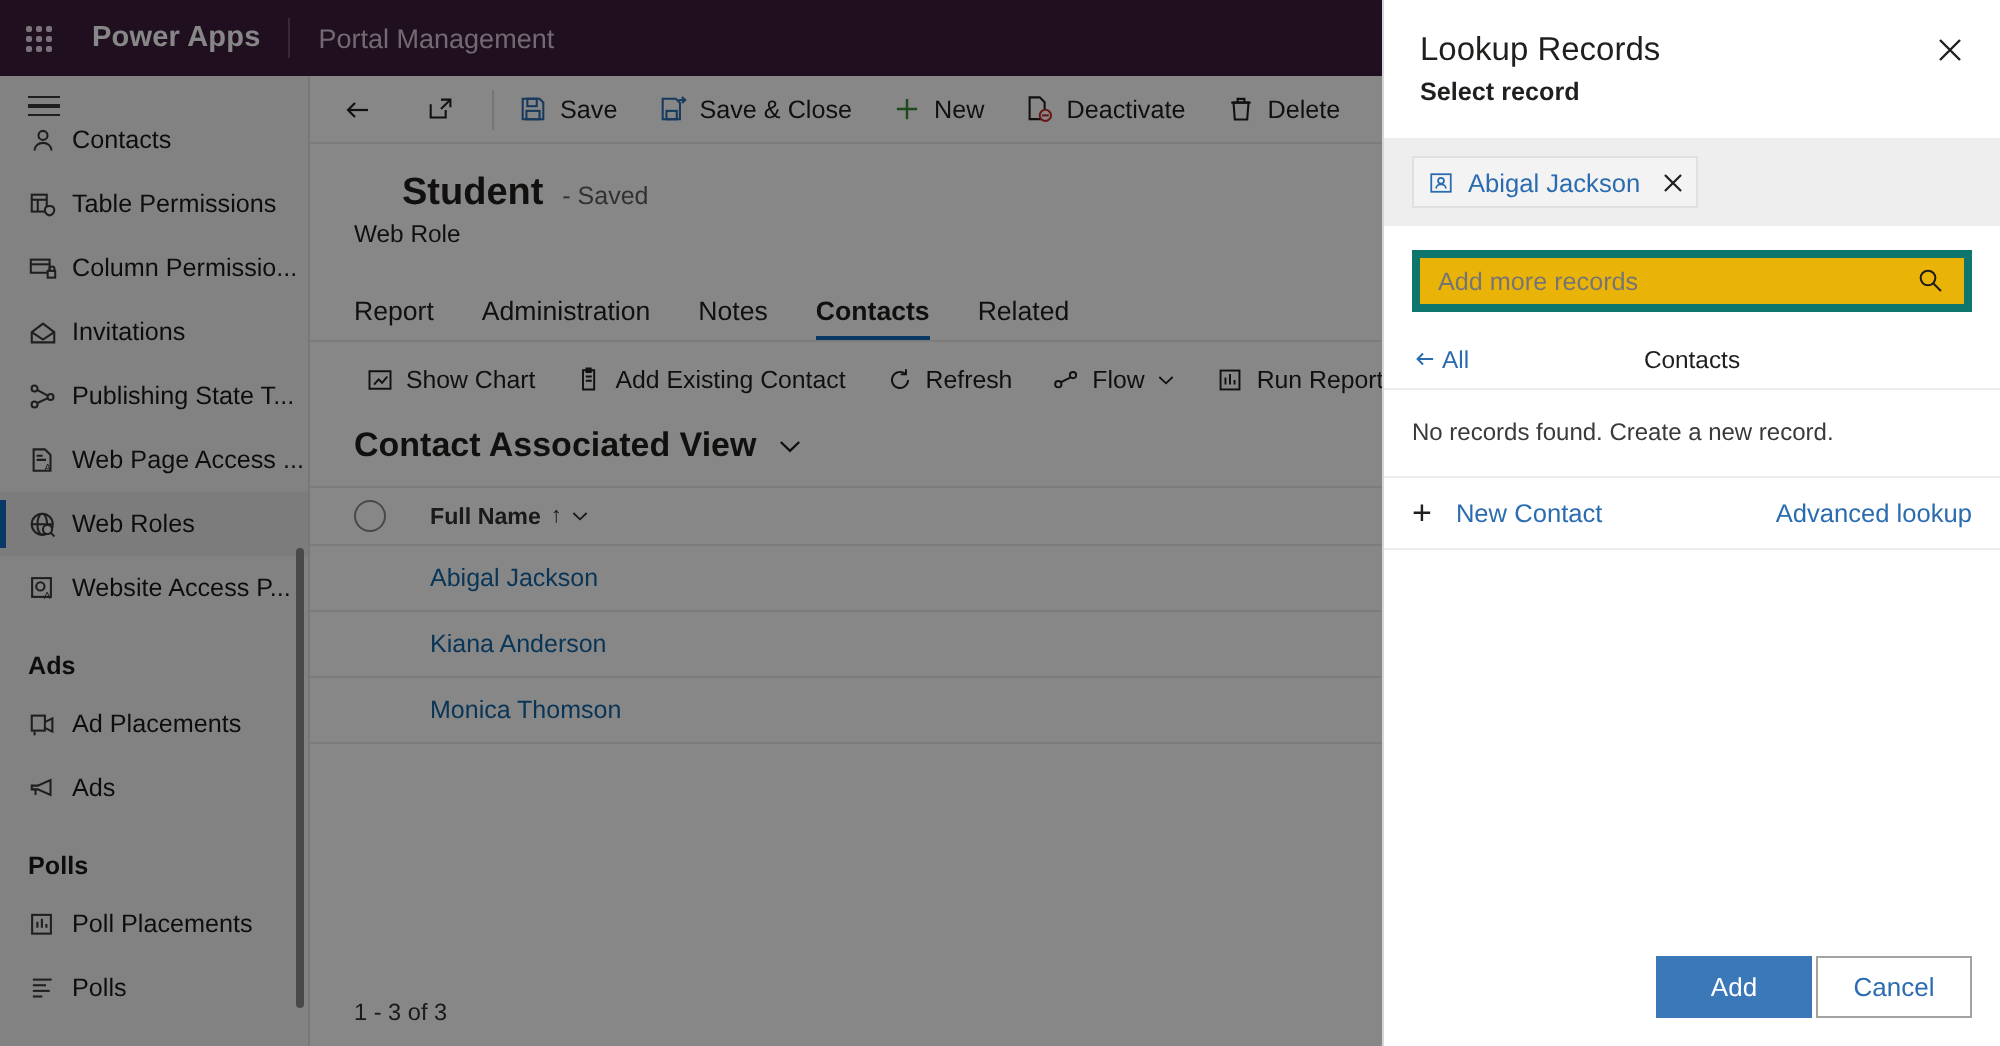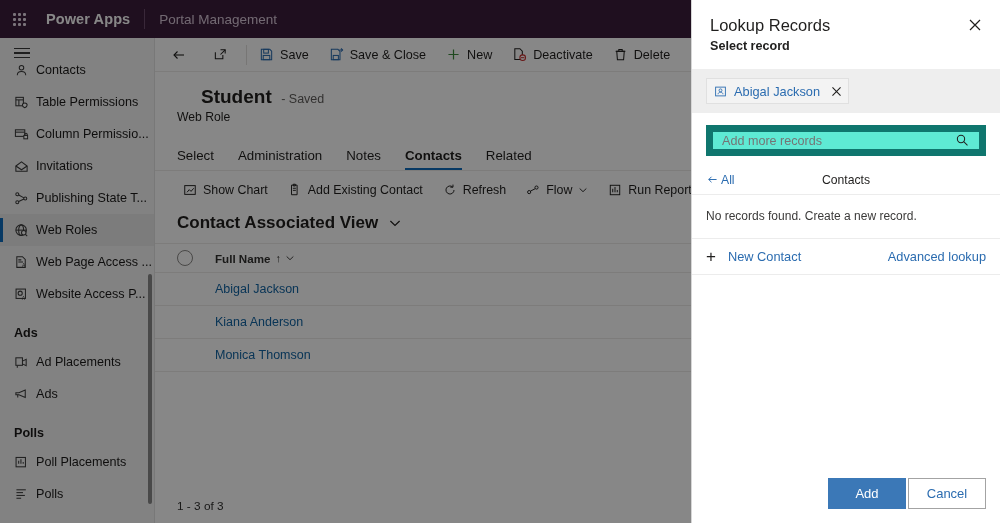--- a/index.html
+++ b/index.html
@@ -134,21 +134,21 @@
   .chip {
     display: inline-flex; align-items: center; background: #f3f3f3;
     border: 1px solid #e0e0e0; height: 26px; padding: 0 6px 0 7px;
   }
   .chip-ico { display: flex; margin-right: 7px; color: #2b6cb0; }
   .chip-label { font-size: 12.8px; color: #2b6cb0; }
   .chip-x { margin-left: 11px; display: flex; cursor: pointer; color: #201f1e; }
 
   .search-wrap { padding: 12px 14px 0 14px; }
   .search-box {
-    display: flex; align-items: center; height: 31px; border: 7px solid #0f766e; background:#5eead4;
+    display: flex; align-items: center; height: 31px; border: 4px solid #0f766e; background:#eab308;
   }
   .search-box input {
     flex: 1; border: none; outline: none; font-size: 12.6px; color: #201f1e;
     padding: 0 9px; font-family: "Liberation Sans", sans-serif; background: transparent;
   }
   .search-box input::placeholder { color: #757575; }
   .search-ico { padding: 0 9px; display: flex; color: #201f1e; cursor: pointer; }
 
   .list-head {
     display: flex; align-items: center; height: 30px; margin: 9px 0 0 0;
@@ -265,47 +265,47 @@
           <circle cx="3.5" cy="3.5" r="1.6"></circle>
             <circle cx="3.5" cy="12" r="1.6"></circle>
             <circle cx="12" cy="8" r="1.6"></circle>
           <path d="M5 4.3L10.6 7.3"></path>
             <path d="M5 11.2L10.6 8.6"></path>
         </svg>
       </span>
       <span class="nav-label">Publishing State T...</span>
     </div>
 
+    <div class="nav-item">
+      <span class="nav-ico">
+        <svg width="15" height="15" viewBox="0 0 16 16" fill="none" stroke="#3a3a3a" stroke-width="1.1">
+          <path d="M3 1.8h6l3 3v8.4H3z"></path>
+            <path d="M4.6 5.2h3.2M4.6 7.4h5"></path>
+          <text x="8.6" y="13.2" font-size="5.4" fill="#3a3a3a" stroke="none" font-family="Liberation Sans">A</text>
+        </svg>
+      </span>
+      <span class="nav-label">Web Page Access ...</span>
+    </div>
+
     <div class="nav-item selected">
       <span class="nav-ico">
         <svg width="15" height="15" viewBox="0 0 16 16" fill="none" stroke="#3a3a3a" stroke-width="1.1">
           <circle cx="7.6" cy="7.6" r="5.6"></circle>
             <path d="M2 7.6h11.2"></path>
             <ellipse cx="7.6" cy="7.6" rx="2.6" ry="5.6"></ellipse>
           <circle cx="10.4" cy="10.4" r="2.4" fill="#f6f6f6"></circle>
             <path d="M12.2 12.2l1.9 1.9"></path>
         </svg>
       </span>
       <span class="nav-label">Web Roles</span>
     </div>
 
     <div class="nav-item">
       <span class="nav-ico">
         <svg width="15" height="15" viewBox="0 0 16 16" fill="none" stroke="#3a3a3a" stroke-width="1.1">
-          <path d="M3 1.8h6l3 3v8.4H3z"></path>
-            <path d="M4.6 5.2h3.2M4.6 7.4h5"></path>
-          <text x="8.6" y="13.2" font-size="5.4" fill="#3a3a3a" stroke="none" font-family="Liberation Sans">A</text>
-        </svg>
-      </span>
-      <span class="nav-label">Web Page Access ...</span>
-    </div>
-
-    <div class="nav-item">
-      <span class="nav-ico">
-        <svg width="15" height="15" viewBox="0 0 16 16" fill="none" stroke="#3a3a3a" stroke-width="1.1">
           <rect x="2.2" y="2.2" width="10" height="10"></rect>
             <circle cx="6.6" cy="6.6" r="2.2"></circle>
           <text x="8.4" y="13.4" font-size="5.4" fill="#3a3a3a" stroke="none" font-family="Liberation Sans">A</text>
         </svg>
       </span>
       <span class="nav-label">Website Access P...</span>
     </div>
 
     <div class="nav-group">Ads</div>
 
@@ -455,21 +455,21 @@
       </div>
     </div>
 
     <div class="rec-head">
       <span class="rec-title">Student</span>
       <span class="rec-saved">- Saved</span>
       <div class="rec-sub">Web Role</div>
     </div>
 
     <div class="tabs">
-      <div class="tab">Select</div>
+      <div class="tab">Report</div>
       <div class="tab">Administration</div>
       <div class="tab">Notes</div>
       <div class="tab active">Contacts</div>
       <div class="tab">Related</div>
     </div>
     <div class="tabs-rule"></div>
 
     <div class="subcmd">
       <div class="cmd">
         <span class="ci">

